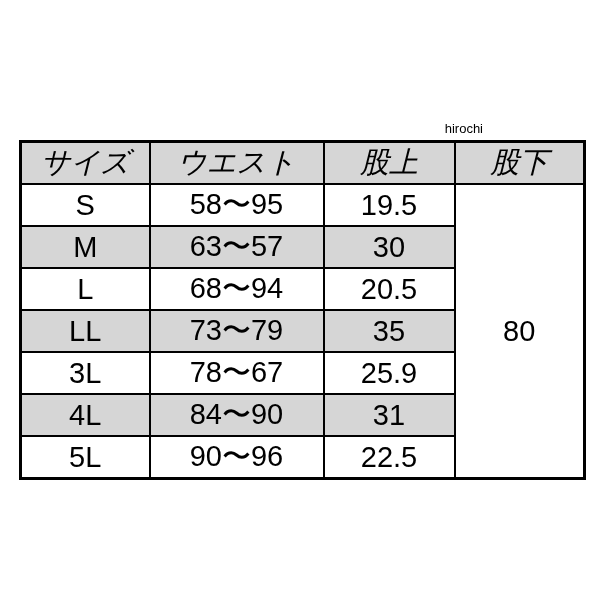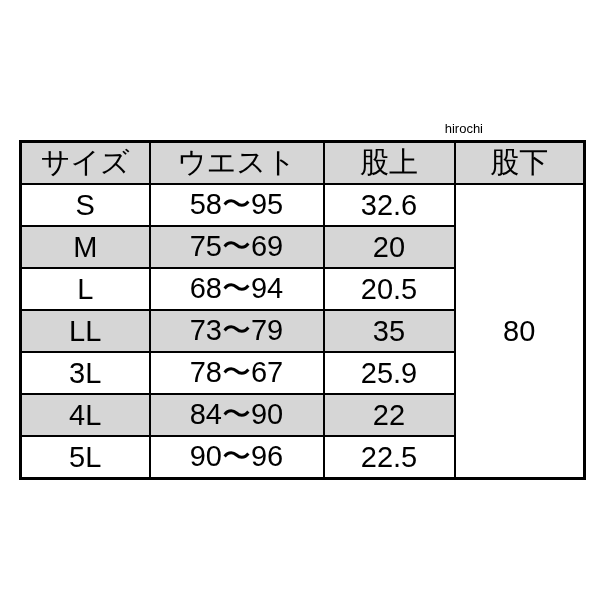--- a/index.html
+++ b/index.html
@@ -38,20 +38,21 @@
     text-align: center;
     vertical-align: middle;
     font-size: 29px;
     font-weight: 400;
     overflow: hidden;
     white-space: nowrap;
   }
   table.size-chart th {
     height: 41px;
     background: #d6d6d6;
+    font-style: italic;
   }
   table.size-chart td {
     height: 39px;
     background: #ffffff;
   }
   table.size-chart tr.shaded td {
     background: #d6d6d6;
   }
   table.size-chart td.inseam-cell,
   table.size-chart tr.shaded td.inseam-cell {
@@ -77,47 +78,47 @@
           <th>サイズ</th>
           <th>ウエスト</th>
           <th>股上</th>
           <th>股下</th>
         </tr>
     </thead>
     <tbody id="table-body">
         <tr>
           <td>S</td>
           <td>58〜95</td>
-          <td>32.6</td>
+          <td>19.5</td>
           <td rowspan="7" class="inseam-cell">80</td>
         </tr>
         <tr class="shaded">
           <td>M</td>
-          <td>75〜69</td>
-          <td>20</td>
+          <td>63〜57</td>
+          <td>30</td>
         </tr>
         <tr>
           <td>L</td>
           <td>68〜94</td>
           <td>20.5</td>
         </tr>
         <tr class="shaded">
           <td>LL</td>
           <td>73〜79</td>
           <td>35</td>
         </tr>
         <tr>
           <td>3L</td>
           <td>78〜67</td>
           <td>25.9</td>
         </tr>
         <tr class="shaded">
           <td>4L</td>
           <td>84〜90</td>
-          <td>22</td>
+          <td>31</td>
         </tr>
         <tr>
           <td>5L</td>
           <td>90〜96</td>
           <td>22.5</td>
         </tr>
       </tbody>
   </table>
 
 </div>

